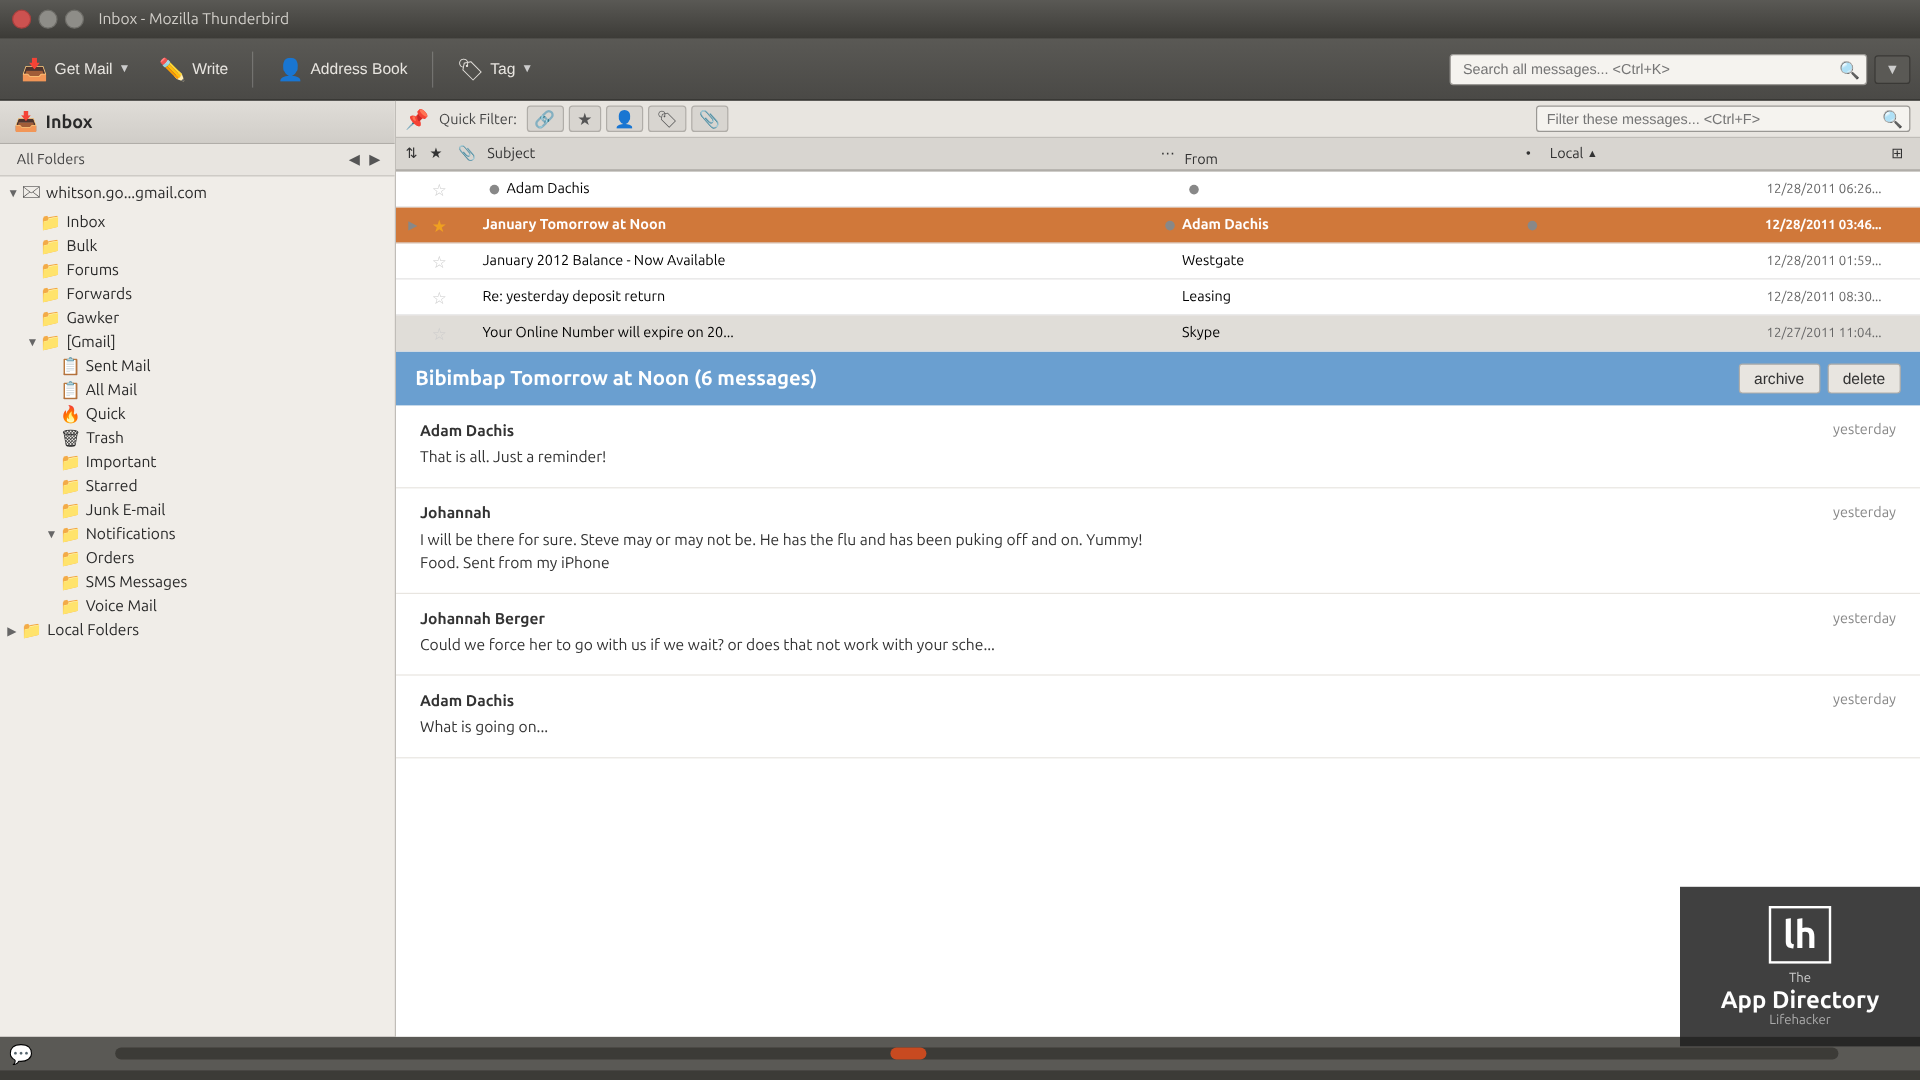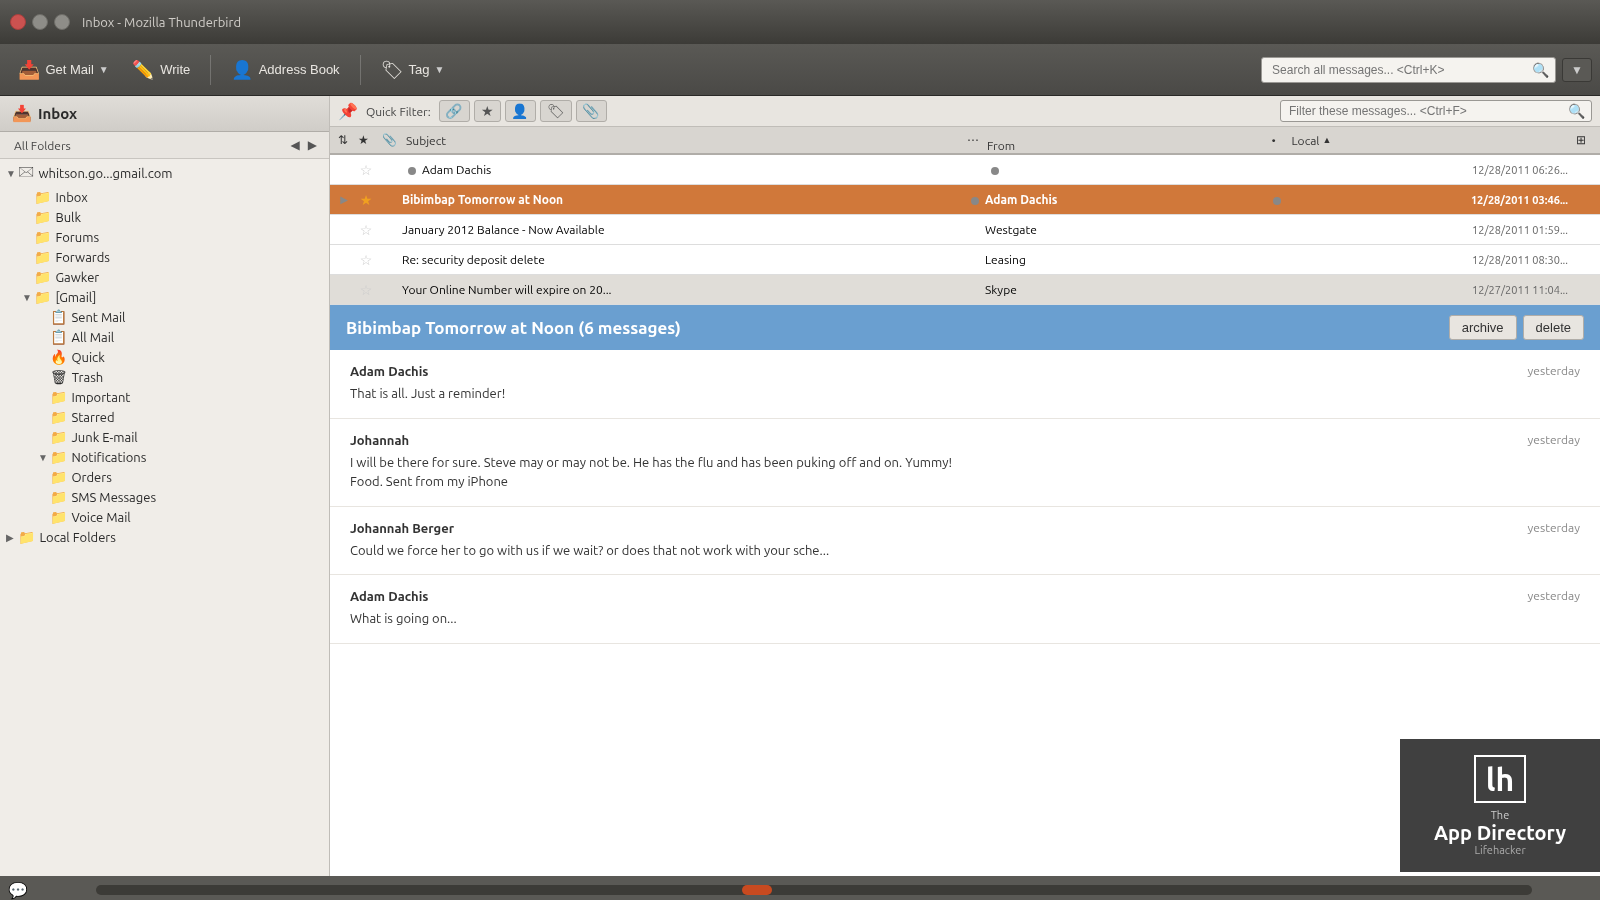--- a/index.html
+++ b/index.html
@@ -1,21 +1,21 @@
 <!DOCTYPE html>
 <html><head>
   <meta charset="utf-8">
   <style>
     * { box-sizing: border-box; margin: 0; padding: 0; }
     body { font-family: Ubuntu, Arial, sans-serif; font-size: 13px; background: #3c3b37; width: 1600px; height: 900px; overflow: hidden; }
 
     
     #titlebar {
       background: linear-gradient(to bottom, #5a5955, #3c3b37);
-      height: 44px;
+      height: 32px;
       display: flex;
       align-items: center;
       padding: 0 10px;
       color: #e0ddd8;
       font-size: 13px;
     }
     .window-controls { display: flex; gap: 6px; margin-right: 12px; }
     .wc { width: 16px; height: 16px; border-radius: 50%; cursor: pointer; display: inline-block; }
     .wc-close { background: #cc5250; border: 1px solid #a83f3d; }
     .wc-min { background: #8e8d88; border: 1px solid #6e6d68; }
@@ -54,21 +54,21 @@
       gap: 6px;
     }
     .search-wrapper { position: relative; }
     .search-wrapper input {
       background: #f5f3ef;
       border: 1px solid #9a9894;
       border-radius: 3px;
       padding: 5px 30px 5px 10px;
       font-size: 12px;
       color: #4c1d95;
-      width: 295px;
+      width: 348px;
     }
     .search-btn-icon {
       position: absolute; right: 6px; top: 50%; transform: translateY(-50%);
       color: #666; font-size: 14px; cursor: pointer;
     }
     .tb-end-btn {
       background: #5a5955;
       border: 1px solid #3a3936;
       border-radius: 3px;
       padding: 4px 8px;
@@ -517,21 +517,21 @@
     <div class="msg-dot"><span class="dot"></span></div>
     <div class="msg-from  ">Adam Dachis</div>
     <div class="msg-dot2"><span class="dot"></span></div>
     <div class="msg-date ">12/28/2011 06:26...</div>
     <div class="msg-last"></div>
   </div>
         <div class="msg-row selected">
     <div class="msg-thread-icon">▶</div>
     <div class="msg-star starred">★</div>
     <div class="msg-attach"></div>
-    <div class="msg-subject unread selected-text">Bibimbap Tomorrow at Noon</div>
+    <div class="msg-subject unread selected-text">January Tomorrow at Noon</div>
     <div class="msg-dot"><span class="dot"></span></div>
     <div class="msg-from  selected-text">Adam Dachis</div>
     <div class="msg-dot2"><span class="dot"></span></div>
     <div class="msg-date selected-text">12/28/2011 03:46...</div>
     <div class="msg-last"></div>
   </div>
         <div class="msg-row">
     <div class="msg-thread-icon"></div>
     <div class="msg-star ">☆</div>
     <div class="msg-attach"></div>
@@ -539,21 +539,21 @@
     <div class="msg-dot"></div>
     <div class="msg-from  ">Westgate</div>
     <div class="msg-dot2"></div>
     <div class="msg-date ">12/28/2011 01:59...</div>
     <div class="msg-last"></div>
   </div>
         <div class="msg-row">
     <div class="msg-thread-icon"></div>
     <div class="msg-star ">☆</div>
     <div class="msg-attach"></div>
-    <div class="msg-subject  ">Re: security deposit delete</div>
+    <div class="msg-subject  ">Re: yesterday deposit return</div>
     <div class="msg-dot"></div>
     <div class="msg-from  ">Leasing</div>
     <div class="msg-dot2"></div>
     <div class="msg-date ">12/28/2011 08:30...</div>
     <div class="msg-last"></div>
   </div>
         <div class="msg-row cutoff">
     <div class="msg-thread-icon"></div>
     <div class="msg-star ">☆</div>
     <div class="msg-attach"></div>

